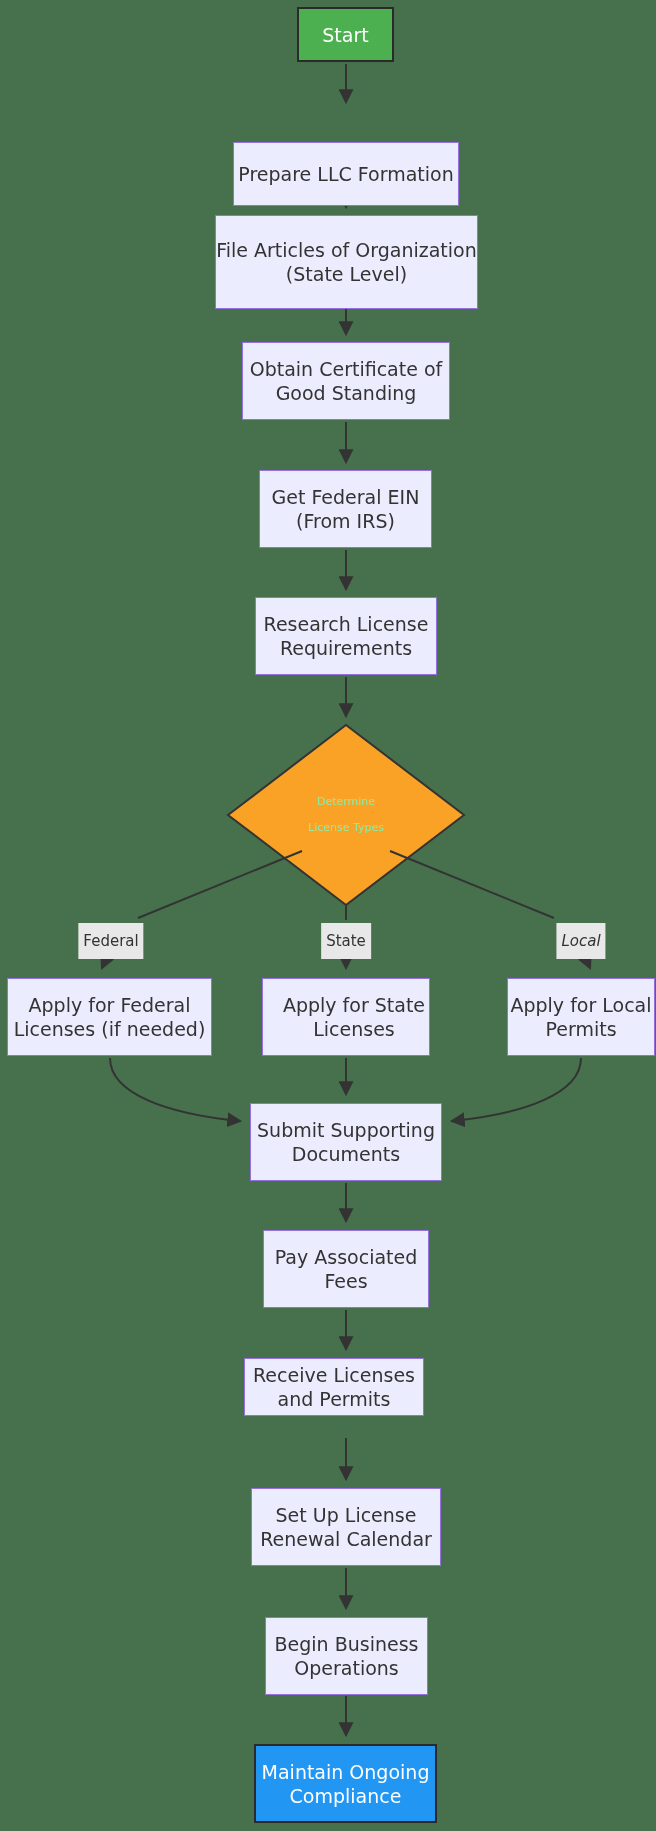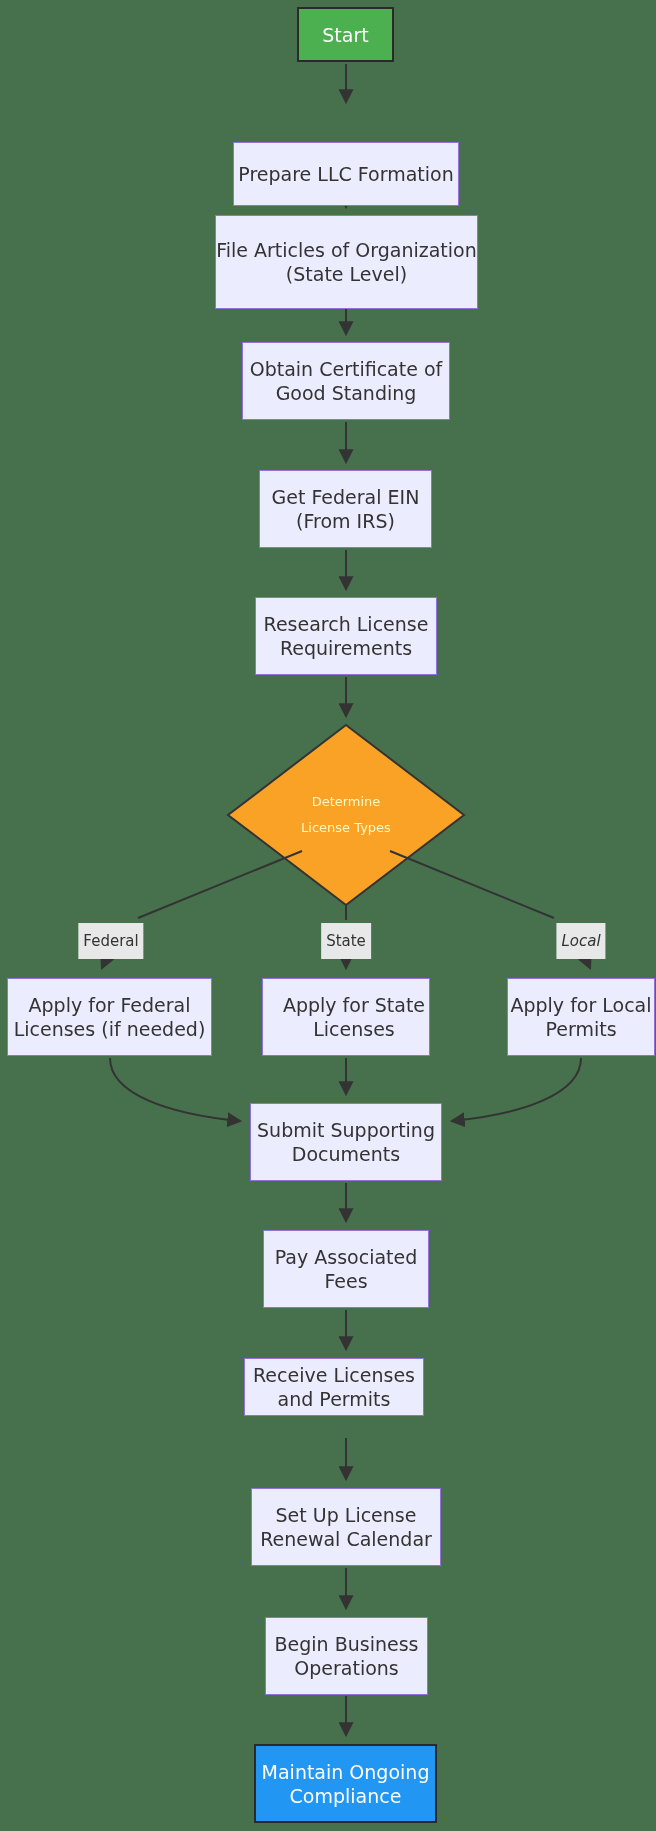--- a/index.html
+++ b/index.html
@@ -32,22 +32,22 @@
   }
   .node.end{
     background:var(--end-fill,#2196F3);
     border:2px solid var(--dark-border,#2F2F2F);
     color:#fff;
   }
   .diamond-label{
     position:absolute;
     display:flex;align-items:center;justify-content:center;
     text-align:center;white-space:pre-line;
-    font-size:13px;line-height:26px;
-    color:#fef9c3;
+    font-size:11px;line-height:26px;
+    color:#86efac;
   }
   .edge-label{
     position:absolute;
     transform:translateX(-50%);
     background:var(--label-bg,#E8E8E8);
     color:var(--node-text,#333);
     font-size:15px;line-height:22px;
     padding:7px 5px;
     white-space:nowrap;
   }

